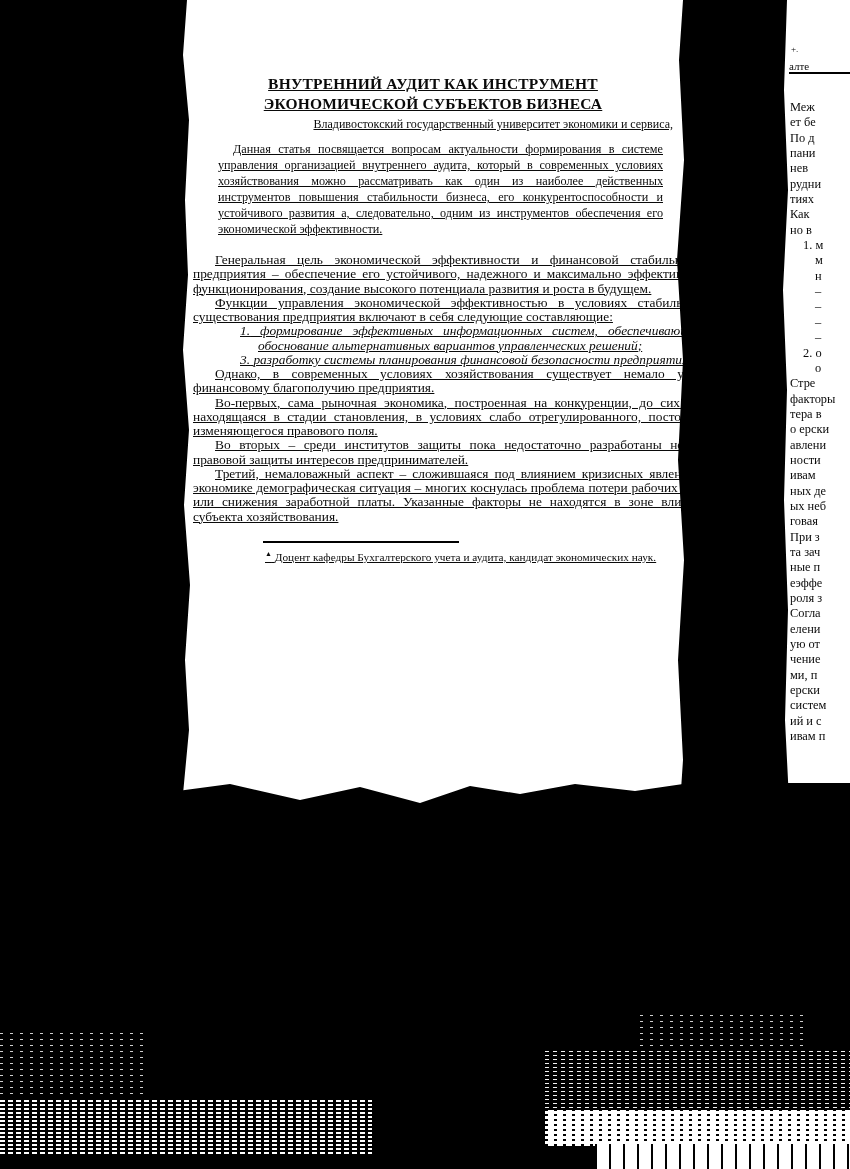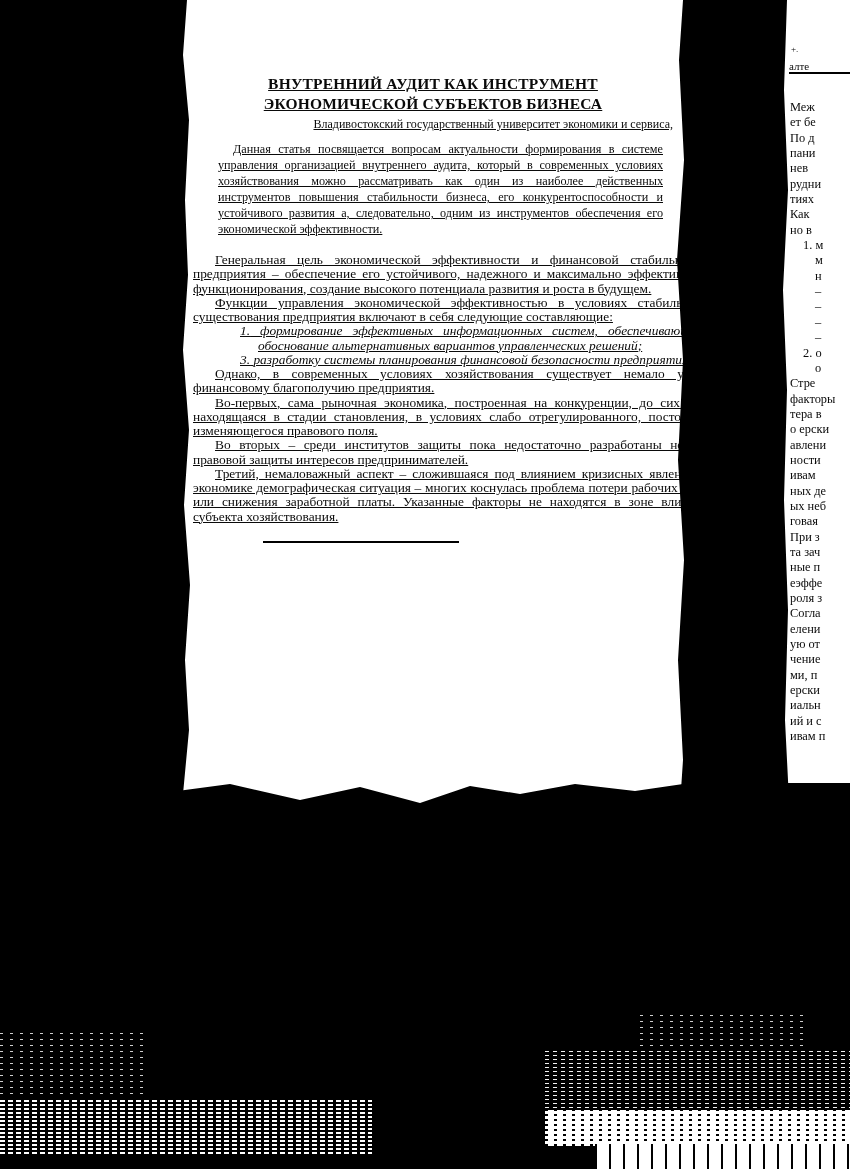--- a/index.html
+++ b/index.html
@@ -121,20 +121,24 @@
         <span>разработку системы планирования финансовой безопасности предприятия.</span>
       </div>
       </div>
 
     <p class="bp">Однако, в современных условиях хозяйствования существует немало угроз финансовому благополучию предприятия.</p>
     <p class="bp">Во-первых, сама рыночная экономика, построенная на конкуренции, до сих пор находящаяся в стадии становления, в условиях слабо отрегулированного, постоянно изменяющегося правового поля.</p>
     <p class="bp">Во вторых – среди институтов защиты пока недостаточно разработаны нормы правовой защиты интересов предпринимателей.</p>
     <p class="bp">Третий, немаловажный аспект – сложившаяся под влиянием кризисных явлений в экономике демографическая ситуация – многих коснулась проблема потери рабочих мест или снижения заработной платы. Указанные факторы не находятся в зоне влияния субъекта хозяйствования.</p>
 
     <div class="fdiv"></div>
+    <div class="footnote">
+      <sup>▲</sup>
+      <span>Доцент кафедры Бухгалтерского учета и аудита, кандидат экономических наук.</span>
+    </div>
   </div>
 
   <div class="next-strip">
     <div class="stray">+.</div>
     <div class="np-header">алте</div>
     <div class="np-lines">
         <div class="npl ind-0"><span>Меж</span></div>
         <div class="npl ind-0"><span>ет бе</span></div>
         <div class="npl ind-0"><span>По д</span></div>
         <div class="npl ind-0"><span>пани</span></div>
@@ -166,21 +170,21 @@
         <div class="npl ind-0"><span>та зач</span></div>
         <div class="npl ind-0"><span>ные п</span></div>
         <div class="npl ind-0"><span>еэффе</span></div>
         <div class="npl ind-0"><span>роля з</span></div>
         <div class="npl ind-0"><span>Согла</span></div>
         <div class="npl ind-0"><span>елени</span></div>
         <div class="npl ind-0"><span>ую от</span></div>
         <div class="npl ind-0"><span>чение</span></div>
         <div class="npl ind-0"><span>ми, п</span></div>
         <div class="npl ind-0"><span>ерски</span></div>
-        <div class="npl ind-0"><span>иальн</span></div>
+        <div class="npl ind-0"><span>систем</span></div>
         <div class="npl ind-0"><span>ий и с</span></div>
         <div class="npl ind-0"><span>ивам п</span></div>
       </div>
   </div>
 
   <div class="band-left"></div>
   <div class="band-right"></div>
   <div class="bottom-black"></div>
 
   <div class="noise noise-sparse nbl1"></div>

